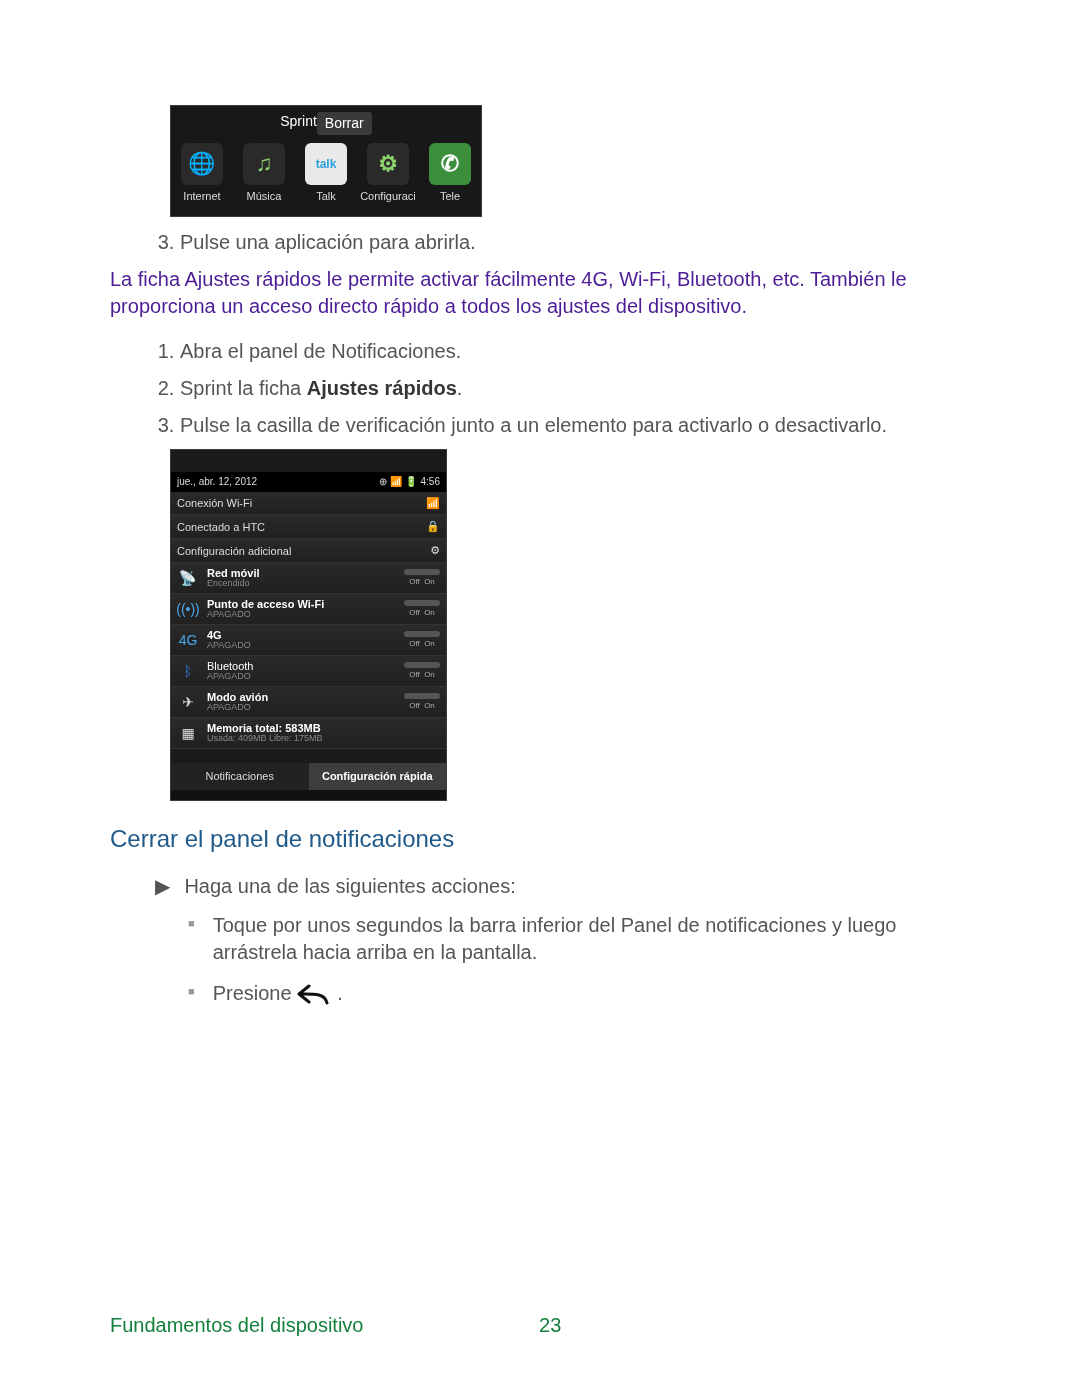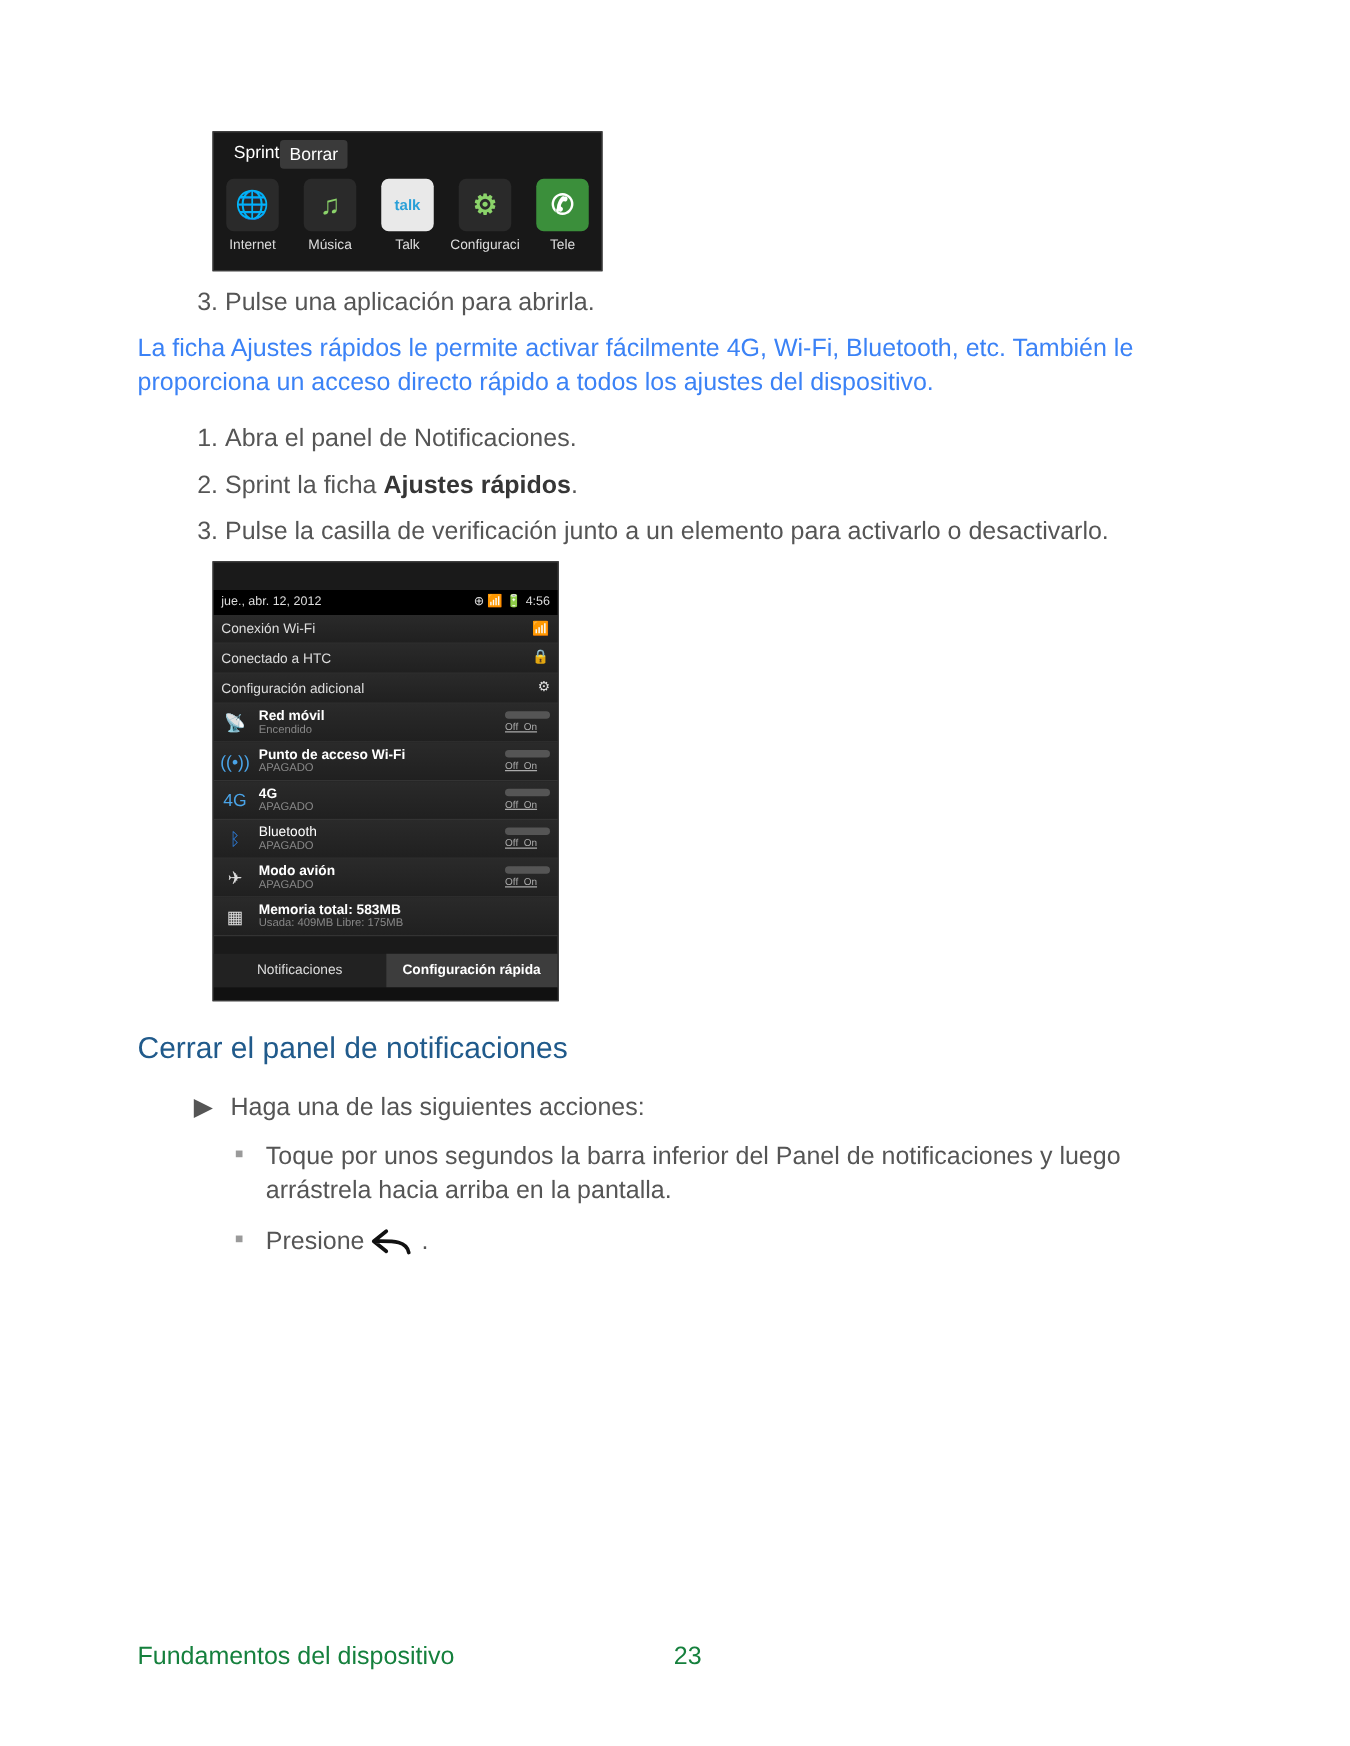--- a/index.html
+++ b/index.html
@@ -16,21 +16,21 @@
     padding: 105px 110px 40px 110px;
     position: relative;
   }
   .content { font-size: 20px; }
   .heading-blue {
     color: #205a8b;
     font-size: 24px;
     font-weight: 400;
     margin: 22px 0 14px;
   }
-  p.body { color: #3b82f6; margin: 10px 0 18px; }
+  p.body { color: #4c1d95; margin: 10px 0 18px; }
   ol.num { margin: 0 0 0 70px; padding: 0; }
   ol.num > li { margin-bottom: 10px; color: #555; }
   .bold { font-weight: 700; color:#363636; }
   .tip-line { margin-top: 14px; }
   .tip-label { color: #0c8a2c; font-weight: 700; }
   .tip-body { color: #0c8a2c; }
   .inline-icon {
     display: inline-block;
     width: 26px; height: 24px;
     vertical-align: middle;
@@ -55,21 +55,21 @@
   
   .shot1 {
     width:310px; height:110px;
     background:#181818; color:#fff;
     margin-left:60px; margin-bottom:12px;
     font-size:12px;
     position:relative; overflow:hidden;
     border:1px solid #3a3a3a;
   }
   .shot1-bar {
-    display:flex; justify-content:flex-start;
+    display:flex; justify-content:center;
     padding:6px 16px 4px;
     font-size:14px;
   }
   .shot1-apps { display:flex; padding-top:4px; }
   .app { flex:1; text-align:center; }
   .app-icn {
     width:42px; height:42px; margin:0 auto 4px;
     border-radius:6px; display:flex;
     align-items:center; justify-content:center;
     font-size:22px;
@@ -96,22 +96,22 @@
     background:linear-gradient(#2a2a2a,#202020);
   }
   .qrow .qicn {
     width:22px;height:22px;margin-right:8px;
     display:flex;align-items:center;justify-content:center;
     font-size:14px;
   }
   .qrow .qtxt { flex:1; line-height:1.1; }
   .qrow .qtxt .sub{ color:#888; font-size:9px; }
   .tog {
-    width:36px; 
-    font-size:8px; color:#aaa;text-decoration:underline;
+    width:36px; text-align:center;
+    font-size:8px; color:#aaa;
   }
   .tabs {
     margin-top:auto;
     display:flex; font-size:11px; text-align:center;
   }
   .tabs span { flex:1; padding:6px 0; background:#222; }
   .tabs span.act { background:#3d3d3d; font-weight:700; color:#fff;}
   .dots { height:10px; background:#111; }
   
   .tri-list { margin:18px 0 0 45px; }

